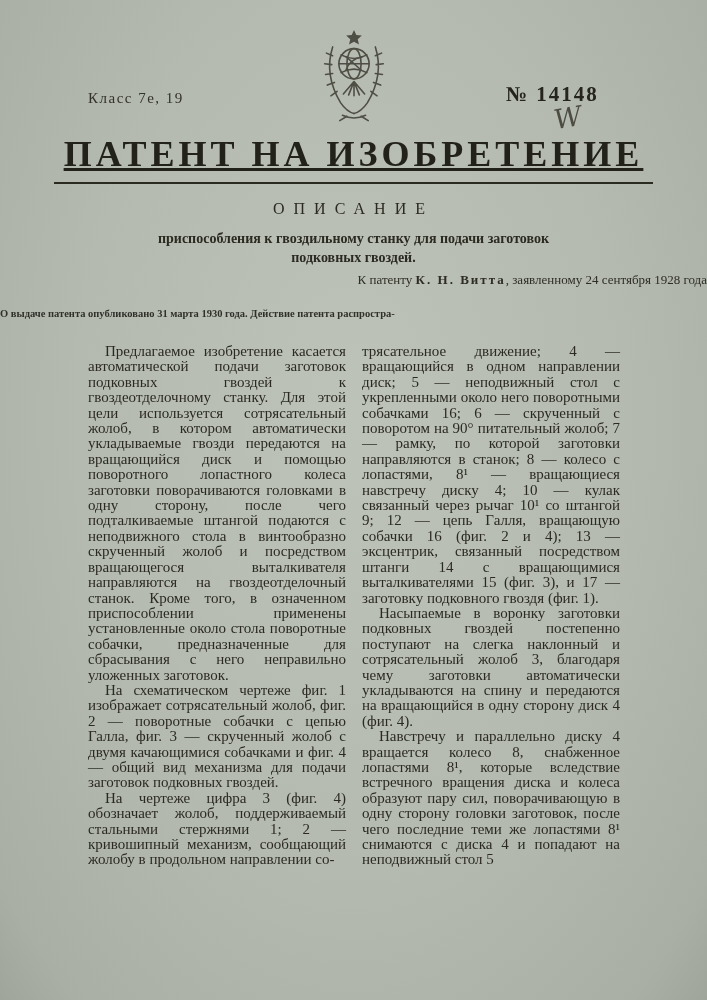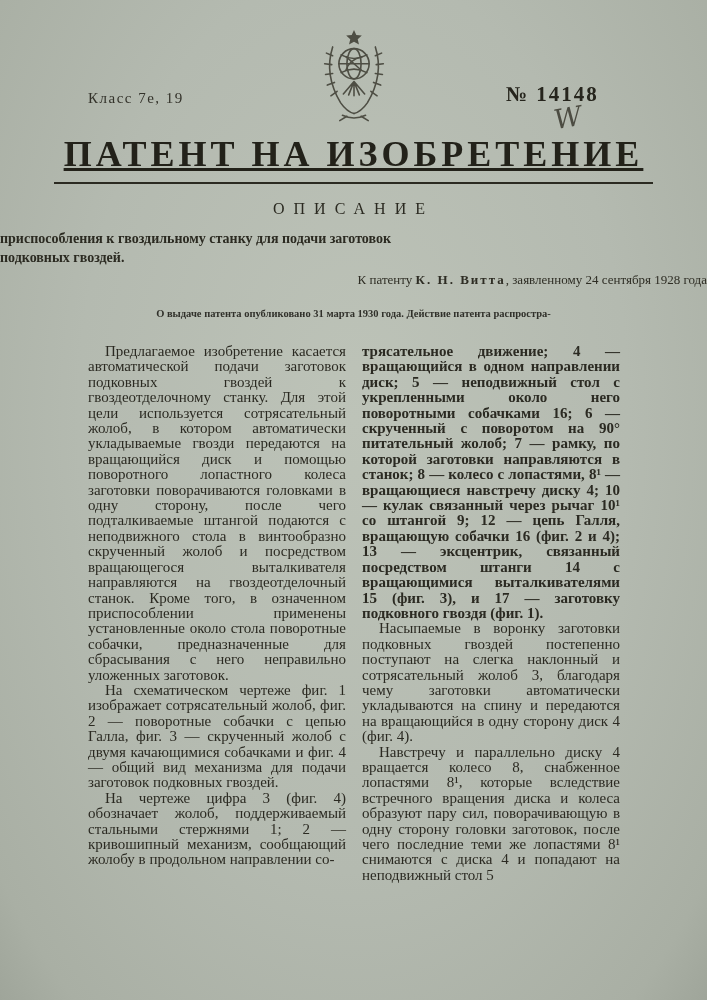--- a/index.html
+++ b/index.html
@@ -34,43 +34,43 @@
     font-size:36px; font-weight:bold; letter-spacing:4px; color:#23221a;
     border-bottom:2.5px solid #2b2a21; padding:0 10px 7px 10px;
     white-space:nowrap;
     text-decoration:underline;
   }
   .section-title {
     position:absolute; top:200px; left:0; width:100%; text-align:center;
     font-size:16px; letter-spacing:9px; color:#2b2a21;
   }
   .subtitle {
-    position:absolute; top:229px; left:0; width:100%; text-align:left;
+    position:absolute; top:229px; left:0; width:100%; text-align:center;
     font-size:14px; font-weight:bold; line-height:19px; color:#2b2a21;
   }
   .patent-info {
     position:absolute; top:271px; left:0; width:100%; text-align:right;
     font-size:13px; line-height:17px; color:#2e2d24;
   }
   .applicant { font-weight:bold; letter-spacing:2px; }
   .issue-notice {
-    position:absolute; top:307px; left:0; width:100%; text-align:center;
+    position:absolute; top:307px; left:0; width:100%; 
     font-size:10.5px; font-weight:bold; line-height:13.5px; color:#30302a;
   }
   .body-columns {
     position:absolute; top:344px; left:88px; width:532px;
     display:flex; gap:16px;
   }
   .col {
     width:258px;
     font-size:15px; line-height:15.4px;
     text-align:justify; color:#2b2a22;
   }
   .para { text-indent:17px; margin:0; }
-  .col-right .para:first-child { text-indent:0;font-weight:bold; }
+  .col-right .para:first-child { text-indent:0; }
   .emblem svg { display:block; }
 </style>
 </head>
 <body>
 
 <div class="page">
 
   <div class="class-label">Класс 7е, 19</div>
 
   <div class="emblem">

